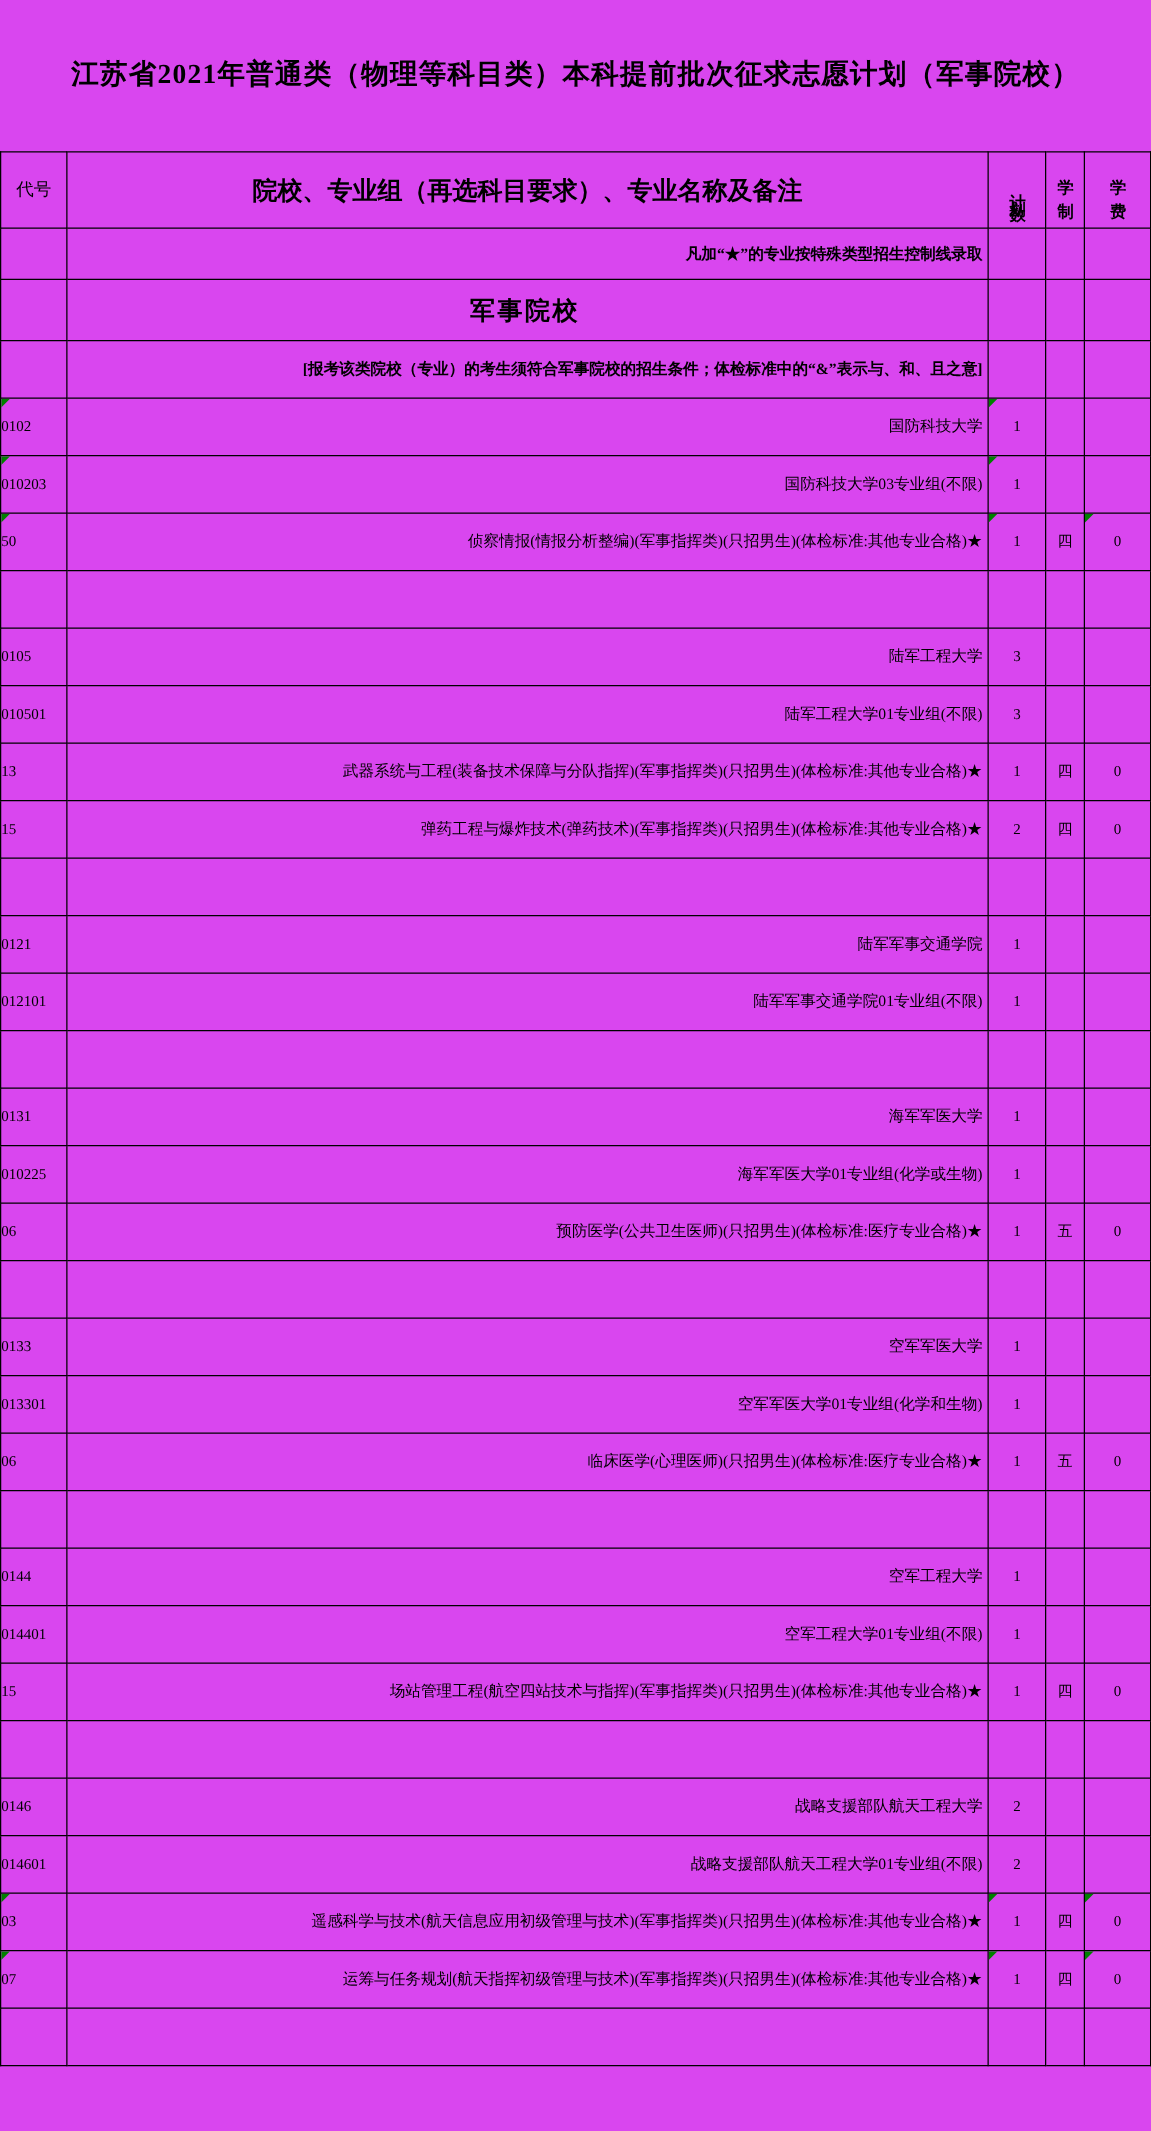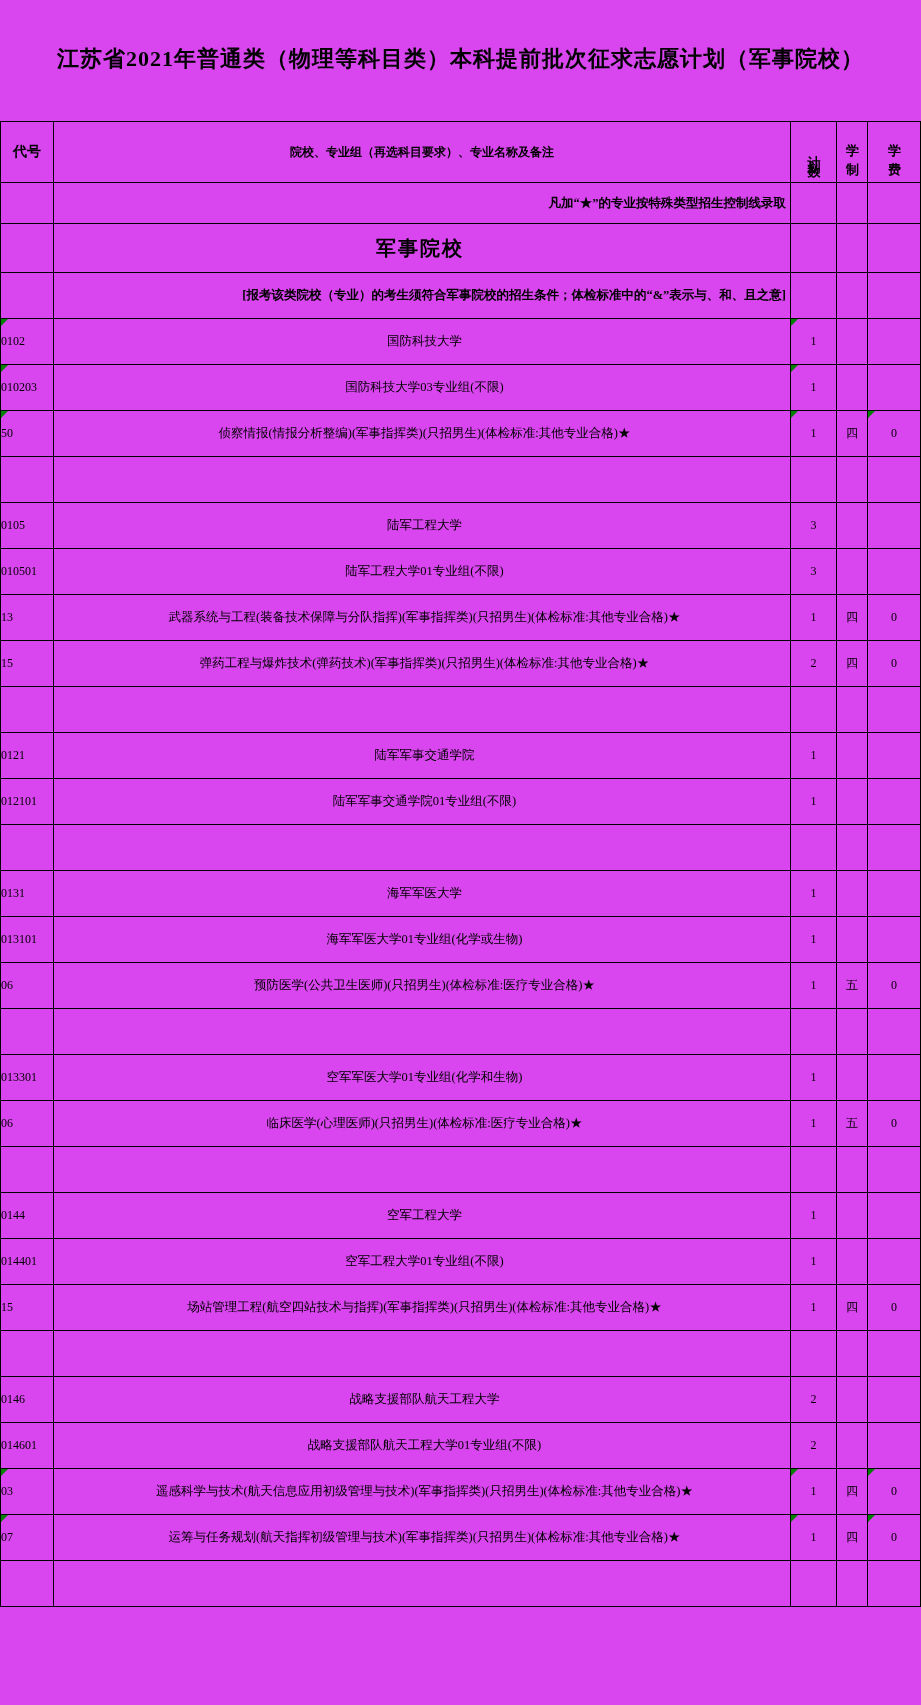--- a/index.html
+++ b/index.html
@@ -35,31 +35,31 @@
     font-weight: normal;
     vertical-align: middle;
   }
   tr { height: 46px; }
   tr.header { height: 61px; }
   tr.notice { height: 41px; }
   tr.section { height: 49px; padding-left: 40px; }
   tr.note   { height: 46px; }
   tr.thick td { border-top: 2.5px solid var(--border); border-bottom: 2.5px solid var(--border); }
 
-  th.h-code { font-size: 14px; font-weight: bold; text-align: center; }
-  th.h-main { font-size: 12px; font-weight: bold; text-align: center; }
+  th.h-code { font-size: 14px; font-weight: normal; text-align: center; }
+  th.h-main { font-size: 20px; font-weight: bold; text-align: center; }
   th.vert {
     font-size: 13px; font-weight: bold; text-align: center;
     writing-mode: vertical-rl; text-orientation: upright;
   }
   th.v3 { letter-spacing: 5px; }
   th.v2 { letter-spacing: 19px; }
 
   td.c-code { font-size: 12px; text-align: left; }
-  td.c-name { font-size: 12.5px; text-align: center; padding-left: 9px; padding-right: 4px; }
+  td.c-name { font-size: 12.5px; text-align: right; padding-left: 9px; padding-right: 4px; }
   td.c-plan, td.c-dur, td.c-tui { font-size: 12px; text-align: center; }
 
   td.c-name.notice, td.c-name.note {
     text-align: right; font-weight: bold; font-size: 12.5px; padding-left: 0;
   }
   td.c-name.section {
     text-align: center; font-weight: bold; font-size: 20px; letter-spacing: 2px; padding-left: 0;
   }
 
   .tri {
@@ -197,37 +197,44 @@
           <td class="c-tui"></td>
         </tr>
         <tr class="data">
           <td class="c-code">0131</td>
           <td class="c-name">海军军医大学</td>
           <td class="c-plan">1</td>
           <td class="c-dur"></td>
           <td class="c-tui"></td>
         </tr>
         <tr class="data">
-          <td class="c-code">013101</td>
+          <td class="c-code">010225</td>
           <td class="c-name">海军军医大学01专业组(化学或生物)</td>
           <td class="c-plan">1</td>
           <td class="c-dur"></td>
           <td class="c-tui"></td>
         </tr>
         <tr class="data">
           <td class="c-code">06</td>
           <td class="c-name">预防医学(公共卫生医师)(只招男生)(体检标准:医疗专业合格)★</td>
           <td class="c-plan">1</td>
           <td class="c-dur">五</td>
           <td class="c-tui">0</td>
         </tr>
         <tr class="empty">
           <td class="c-code"></td>
           <td class="c-name"></td>
           <td class="c-plan"></td>
+          <td class="c-dur"></td>
+          <td class="c-tui"></td>
+        </tr>
+        <tr class="data">
+          <td class="c-code">0133</td>
+          <td class="c-name">空军军医大学</td>
+          <td class="c-plan">1</td>
           <td class="c-dur"></td>
           <td class="c-tui"></td>
         </tr>
         <tr class="data">
           <td class="c-code">013301</td>
           <td class="c-name">空军军医大学01专业组(化学和生物)</td>
           <td class="c-plan">1</td>
           <td class="c-dur"></td>
           <td class="c-tui"></td>
         </tr>

